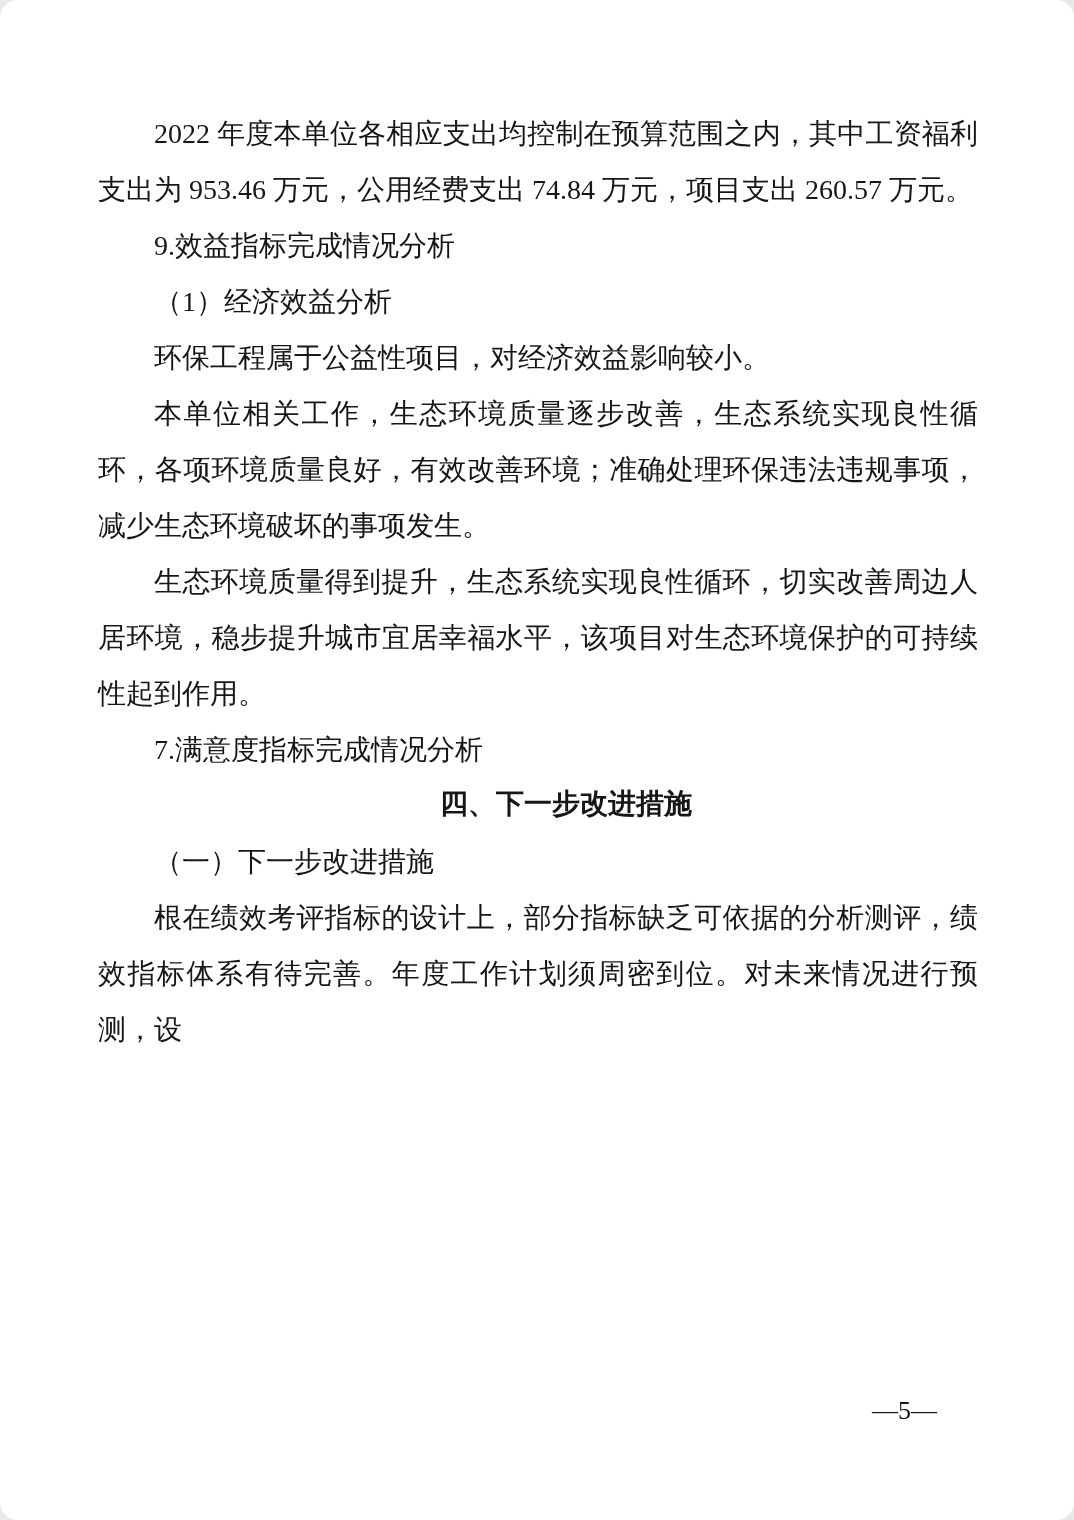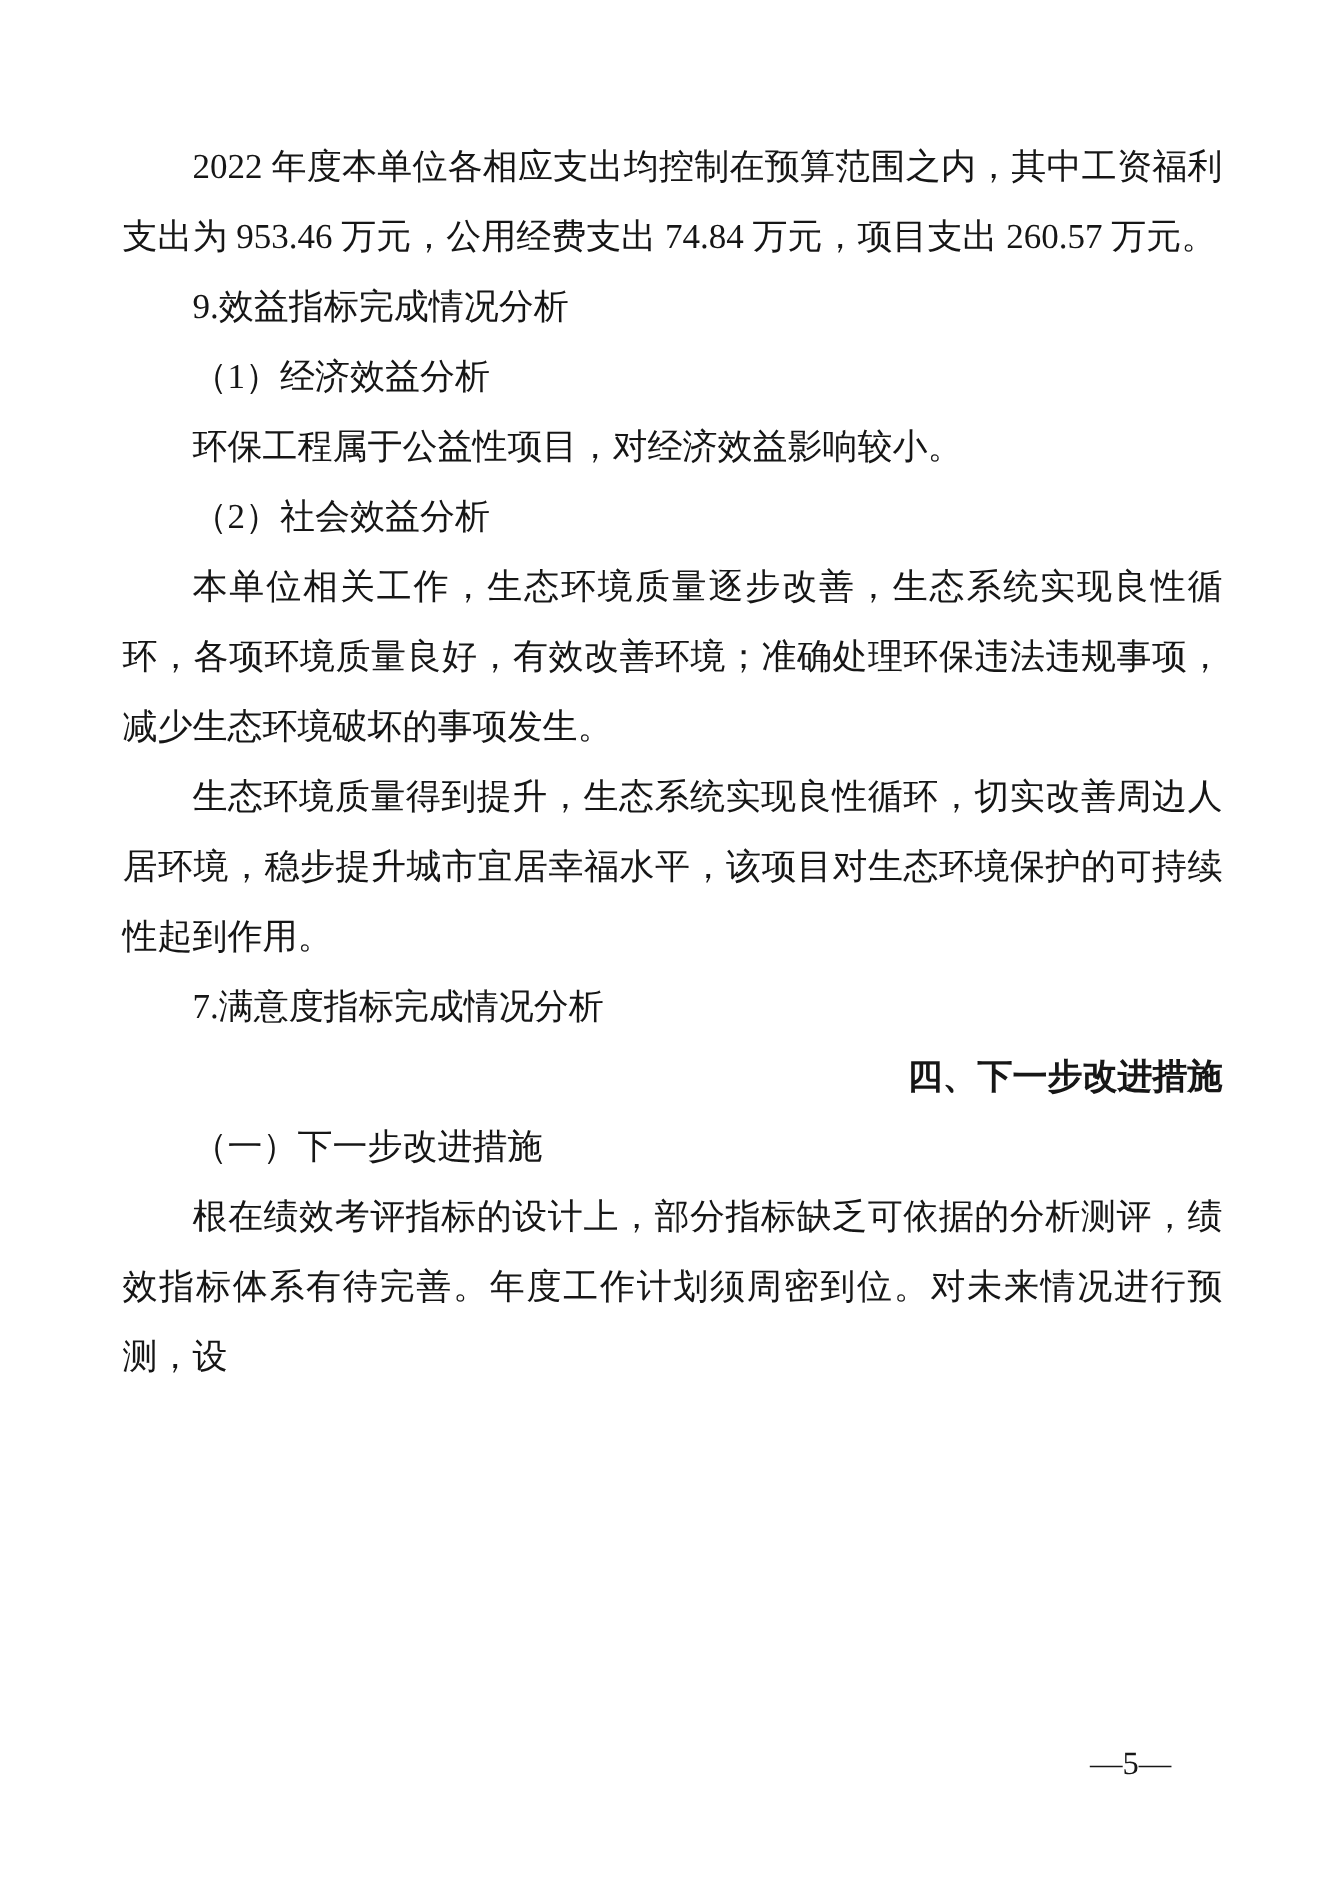--- a/index.html
+++ b/index.html
@@ -9,61 +9,61 @@
   }
   .page {
     position: relative;
     width: 1074px;
     height: 1520px;
     margin: 0 auto;
     background: #ffffff;
     overflow: hidden;
     font-family: "Liberation Serif", "DejaVu Serif", serif;
     color: #161616;
+    border-radius: 18px;
   }
   .content {
     position: absolute;
     left: 98px;
     top: 106px;
     width: 880px;
   }
   .para {
     margin: 0;
     padding: 0;
     font-size: 28px;
     line-height: 56px;
     text-align: justify;
     text-indent: 2em;
     word-break: break-all;
   }
   .para.heading {
-    font-family: Liberation Serif, serif;
+    font-family: Liberation Mono, monospace;
     font-weight: 700;
-    text-align: right;
+    text-align: center;
   }
   .page-number {
     position: absolute;
     top: 1396px;
     right: 137px;
     font-size: 26px;
     line-height: 30px;
     color: #161616;
     white-space: nowrap;
   }
 </style>
 </head>
 <body>
 
 <div class="page">
   <div class="content">
     <p class="para">2022 年度本单位各相应支出均控制在预算范围之内，其中工资福利支出为 953.46 万元，公用经费支出 74.84 万元，项目支出 260.57 万元。</p>
     <p class="para">9.效益指标完成情况分析</p>
     <p class="para">（1）经济效益分析</p>
     <p class="para">环保工程属于公益性项目，对经济效益影响较小。</p>
-    <p class="para">（2）社会效益分析</p>
     <p class="para">本单位相关工作，生态环境质量逐步改善，生态系统实现良性循环，各项环境质量良好，有效改善环境；准确处理环保违法违规事项，减少生态环境破坏的事项发生。</p>
     <p class="para">生态环境质量得到提升，生态系统实现良性循环，切实改善周边人居环境，稳步提升城市宜居幸福水平，该项目对生态环境保护的可持续性起到作用。</p>
     <p class="para">7.满意度指标完成情况分析</p>
     <p class="para heading">四、下一步改进措施</p>
     <p class="para">（一）下一步改进措施</p>
     <p class="para">根在绩效考评指标的设计上，部分指标缺乏可依据的分析测评，绩效指标体系有待完善。年度工作计划须周密到位。对未来情况进行预测，设</p>
   </div>
   <div class="page-number">—5—</div>
 </div>
 

